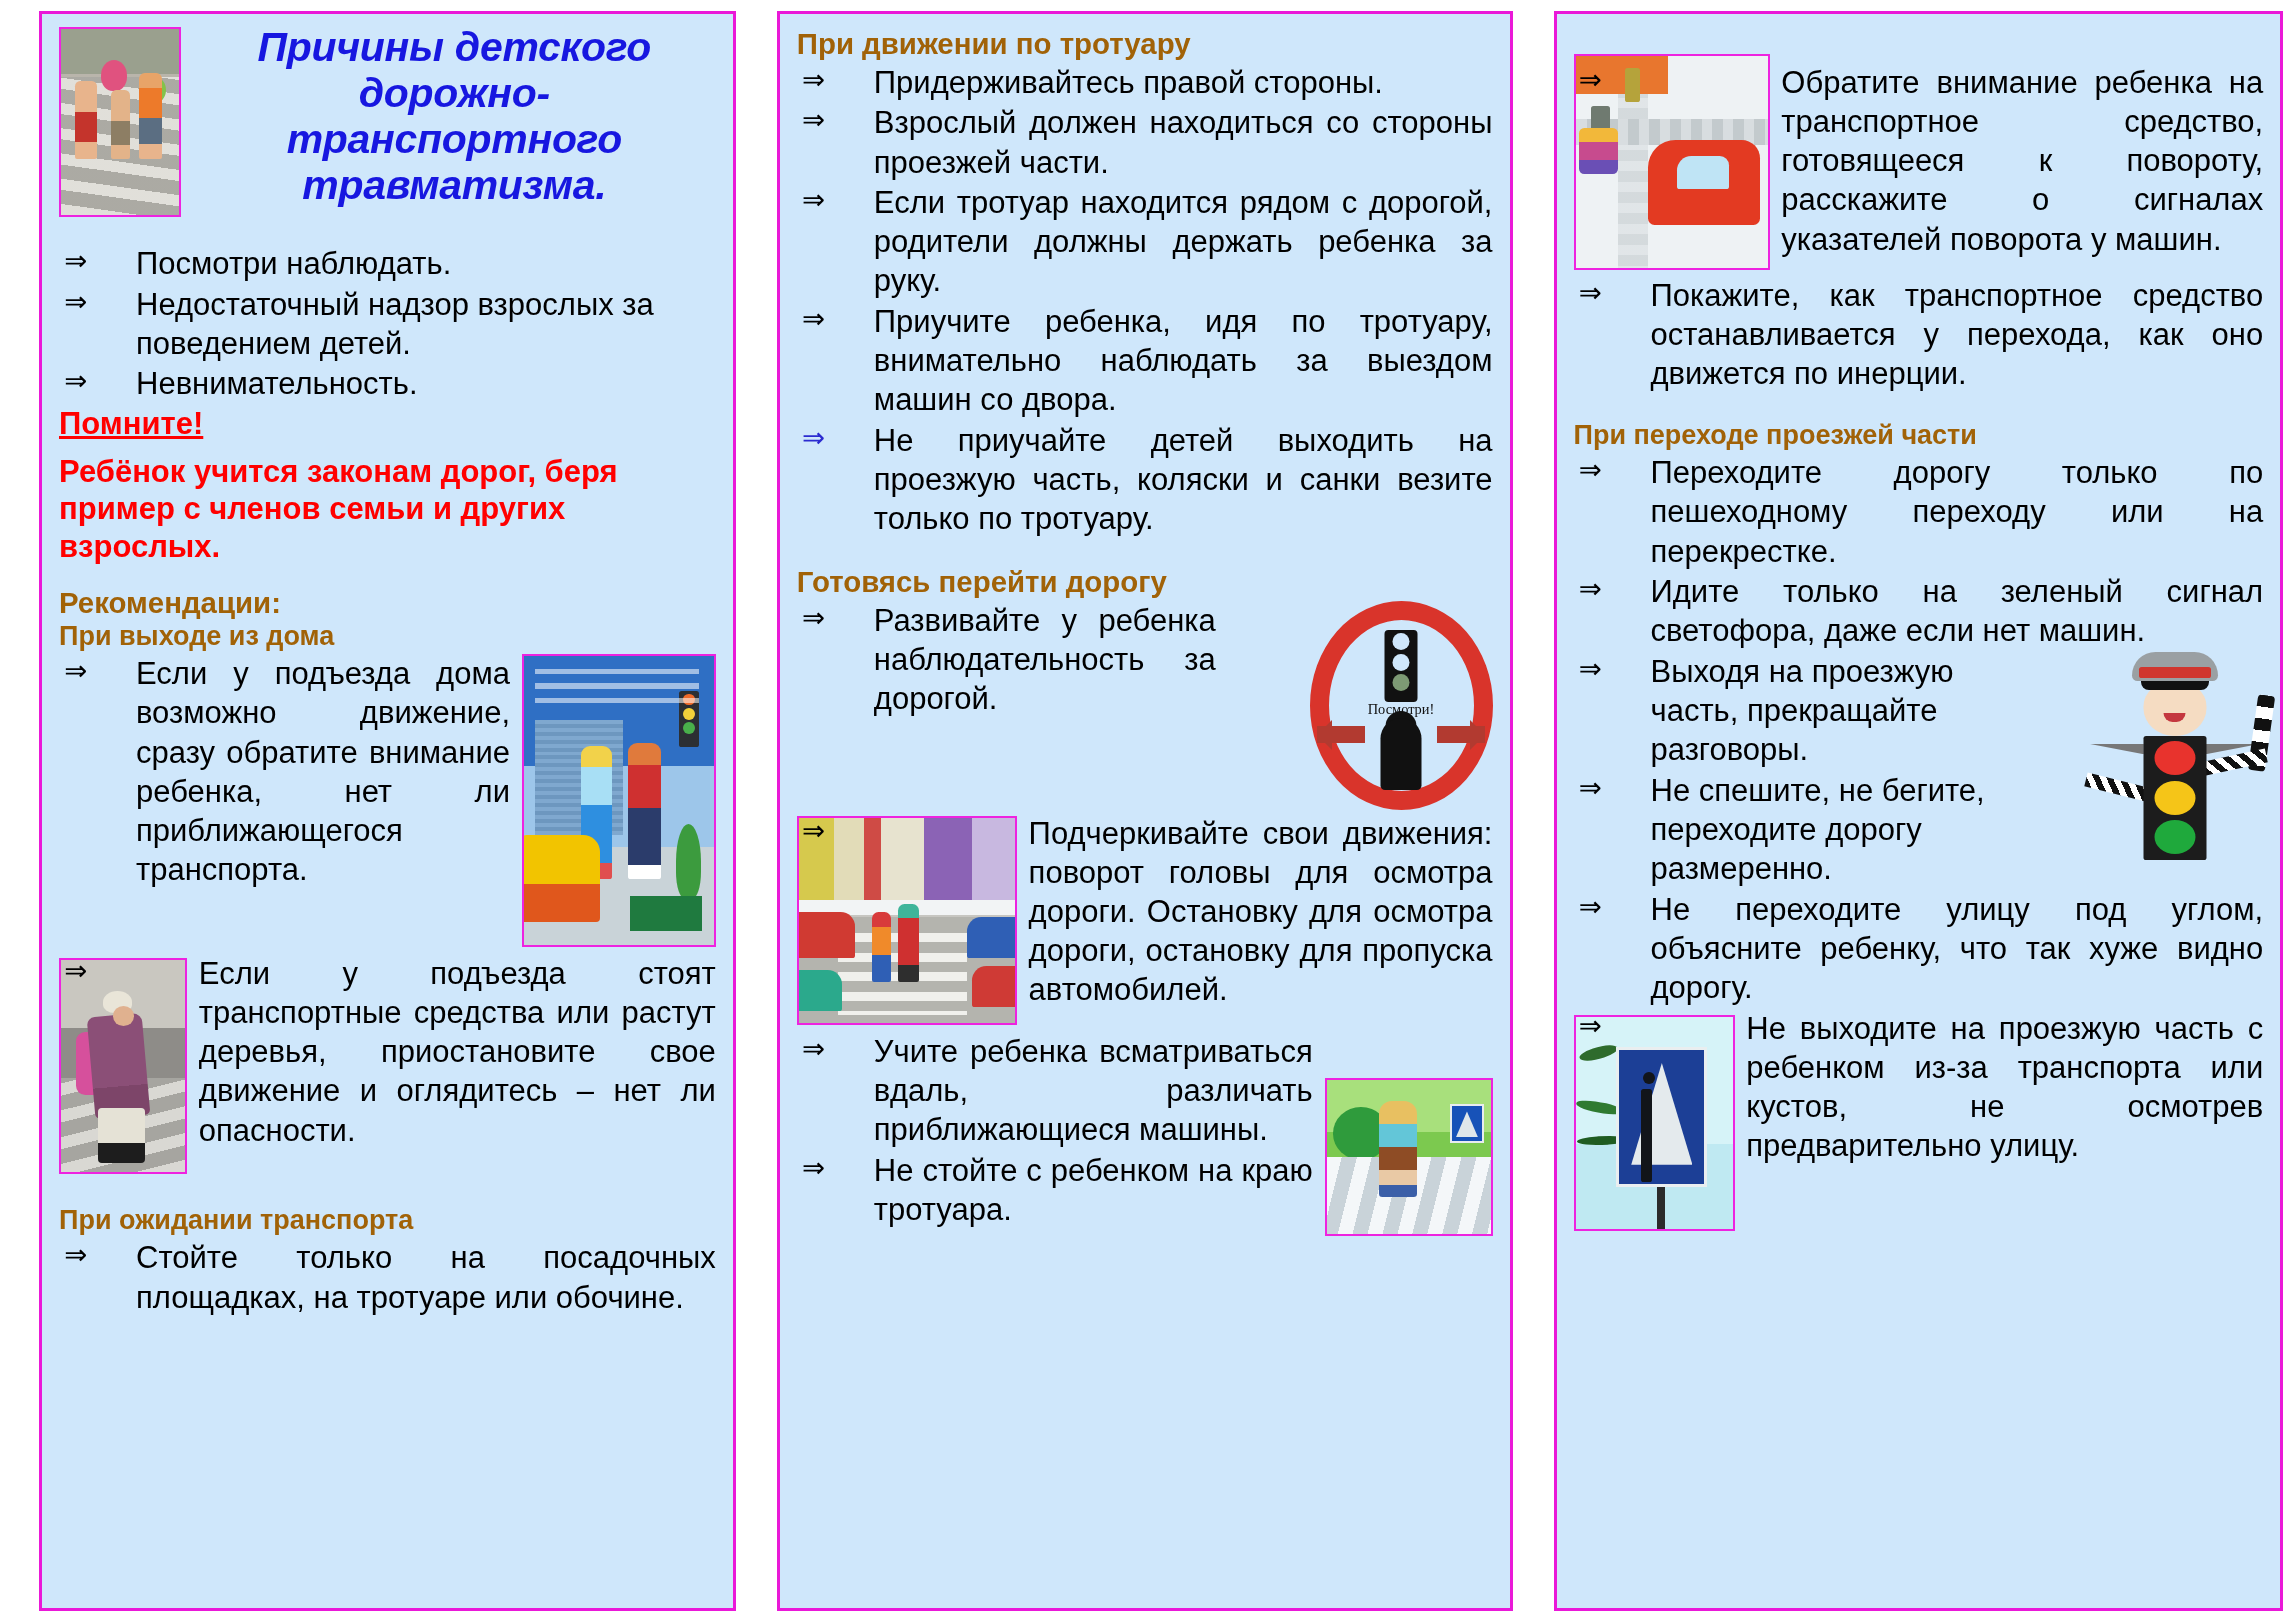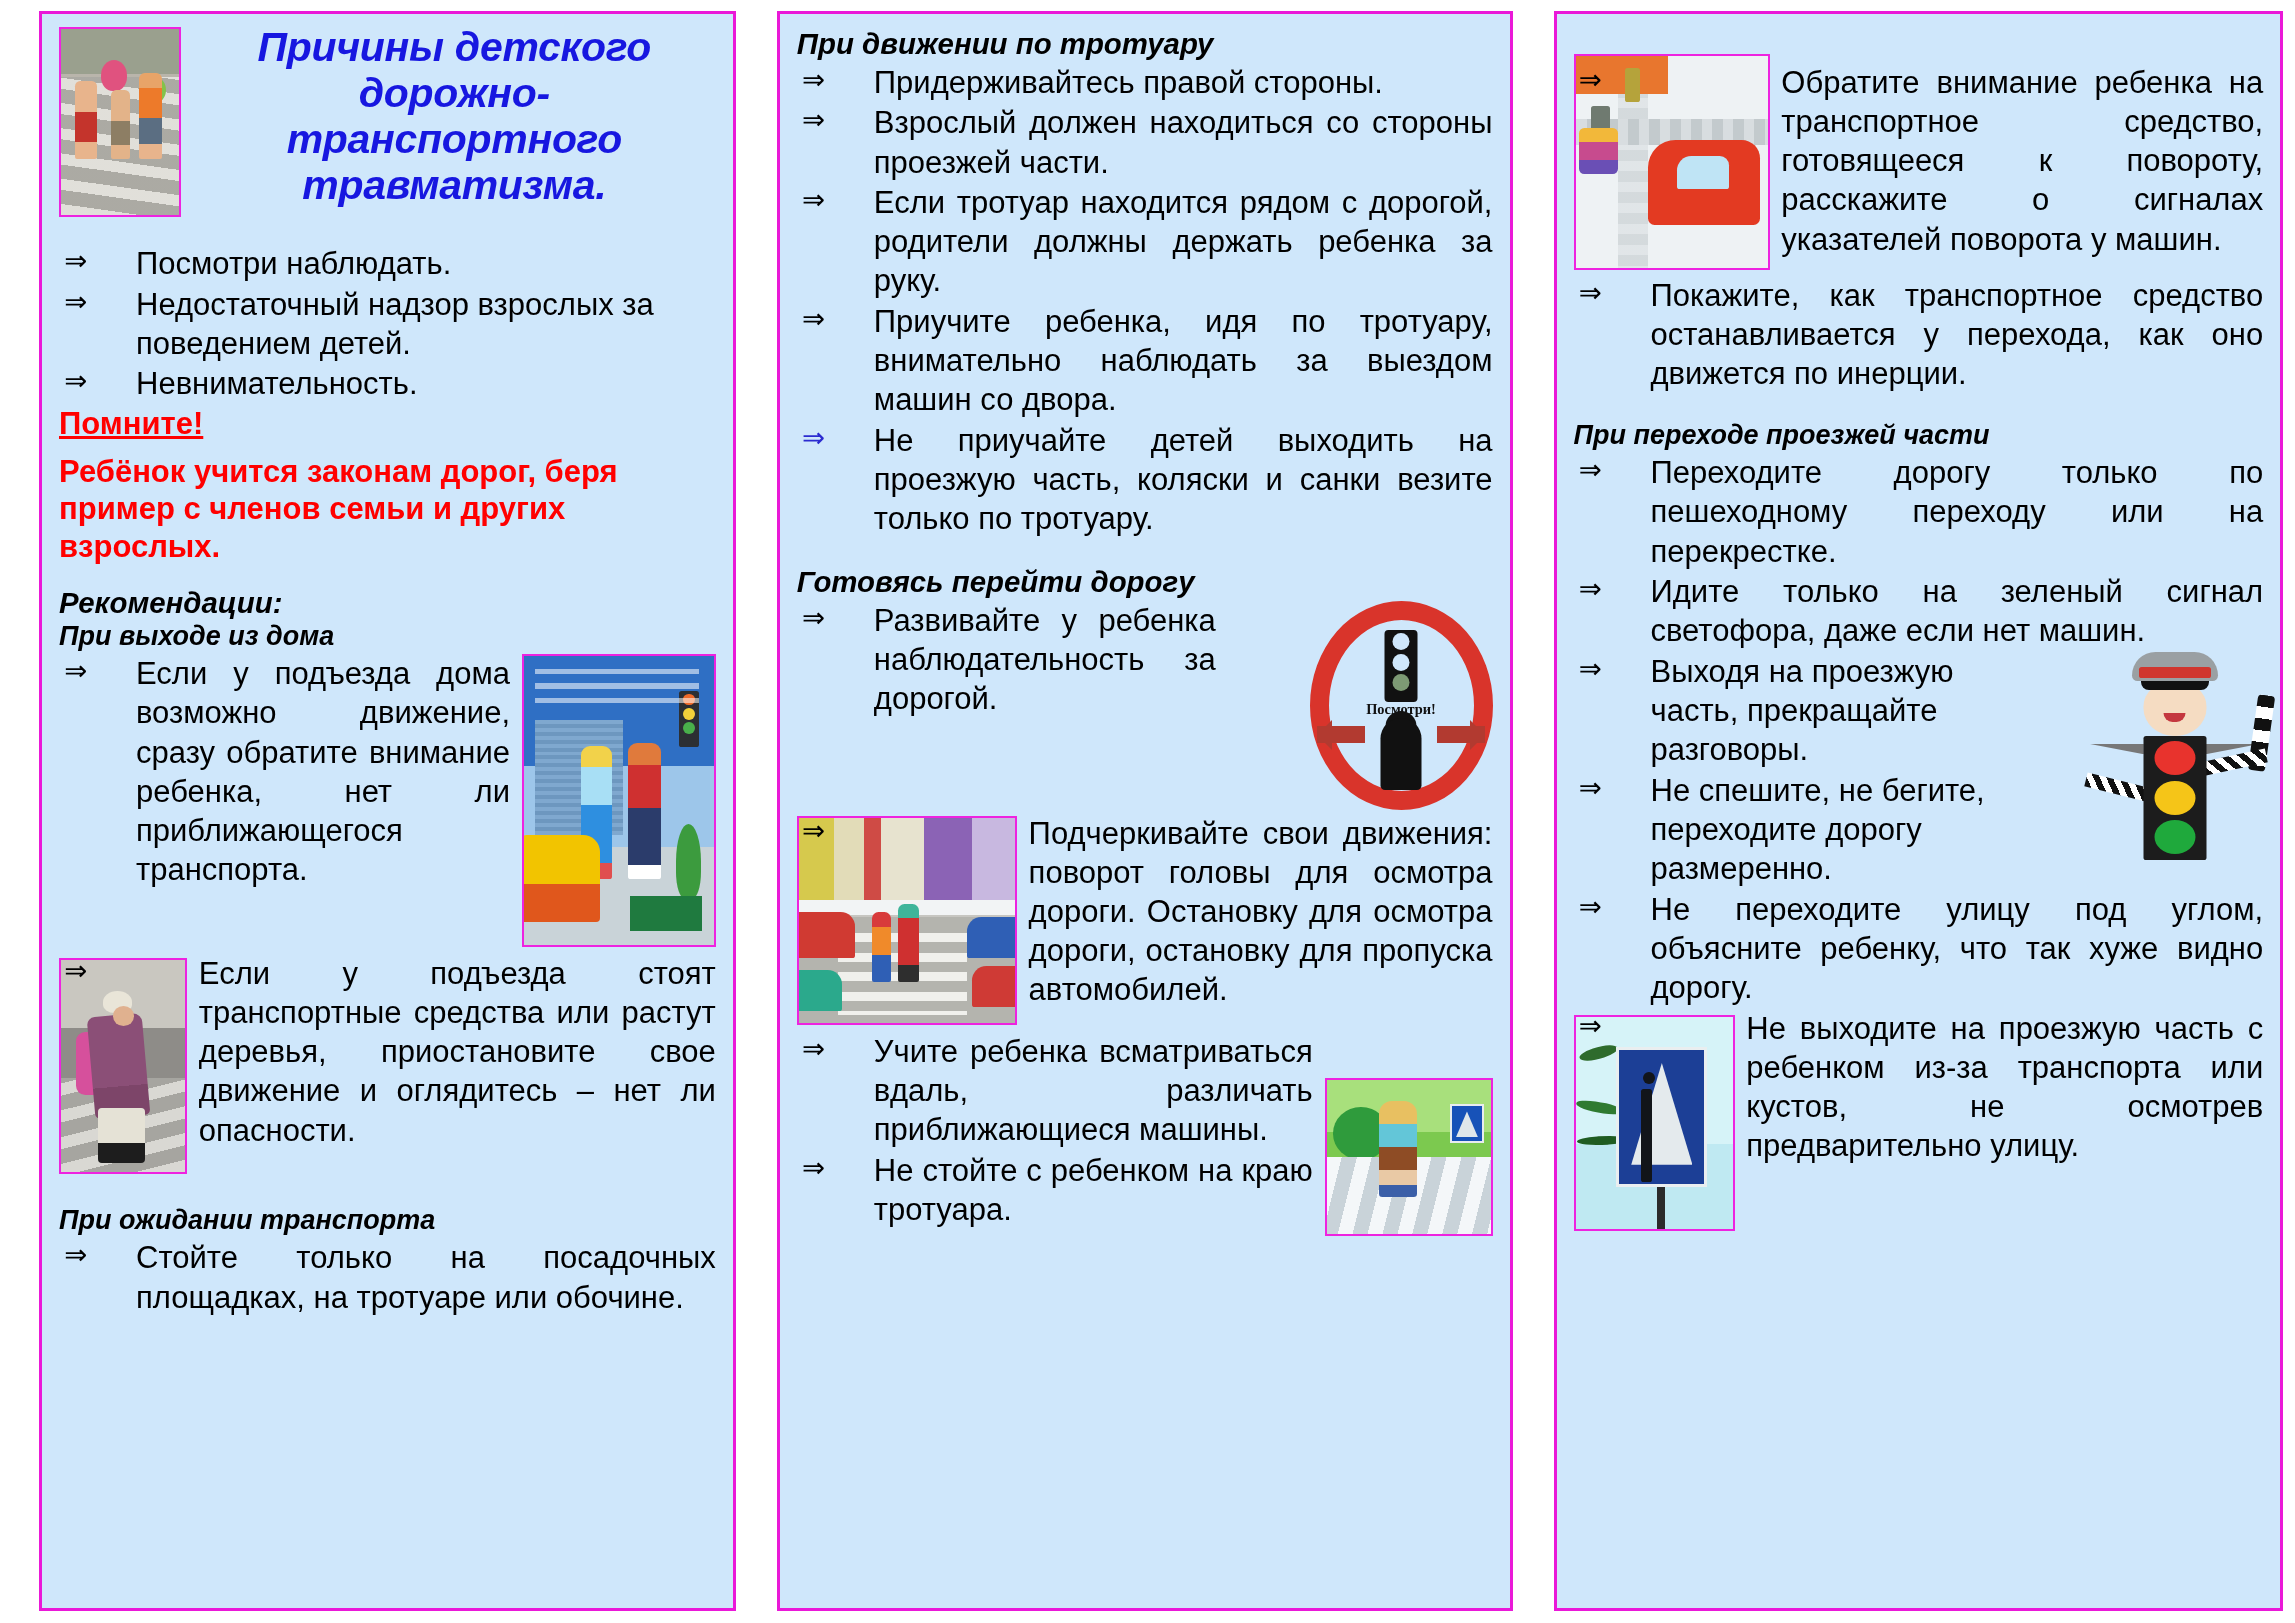--- a/index.html
+++ b/index.html
@@ -32,23 +32,22 @@
   .heading-main {
     color: #1717e0;
     font-weight: bold;
     font-style: italic;
     font-size: 41px;
     line-height: 1.12;
     text-align: center;
     letter-spacing: -0.3px;
   }
   .sub-head {
-    color: #000000;
+    color: #a16207;
     font-weight: bold;
-    font-style: italic;
     font-size: 29.4px;
     line-height: 1.1;
     margin: 0 0 2.6px 0;
   }
   .sub-head.small {
     font-size: 27px;
   }
   .red-note {
     color: #ff0000;
     font-weight: bold;
@@ -186,21 +185,21 @@
     background:#cfe7fb;
   }
   .sign-look .tl {
     position:absolute; left:50%; top:14%; transform:translateX(-50%);
     width:33px; height:72px; background:#111; border-radius:3.9px;
   }
   .sign-look .tl i{display:block;width:17px;height:17px;margin:3.3px auto 0;border-radius:50%;background:#cfe7fb;}
   .sign-look .tl i.g{background:#7d9a74;}
   .sign-look .look-label{
     position:absolute; left:0; right:0; top:48%;
-    text-align:center; font-size:14.4px; font-weight:bold; color:#111;
+    text-align:center; font-size:14.4px; font-weight:normal; color:#111;
     font-family:"Liberation Serif", serif;
   }
   .sign-look .person{
     position:absolute; left:50%; top:56%; transform:translateX(-50%);
     width:41px; height:72px; background:#111;
     border-radius:29px 29px 6.5px 6.5px;
   }
   .sign-look .head{
     position:absolute; left:50%; top:53%; transform:translateX(-50%);
     width:31px; height:31px; border-radius:50%; background:#111;

